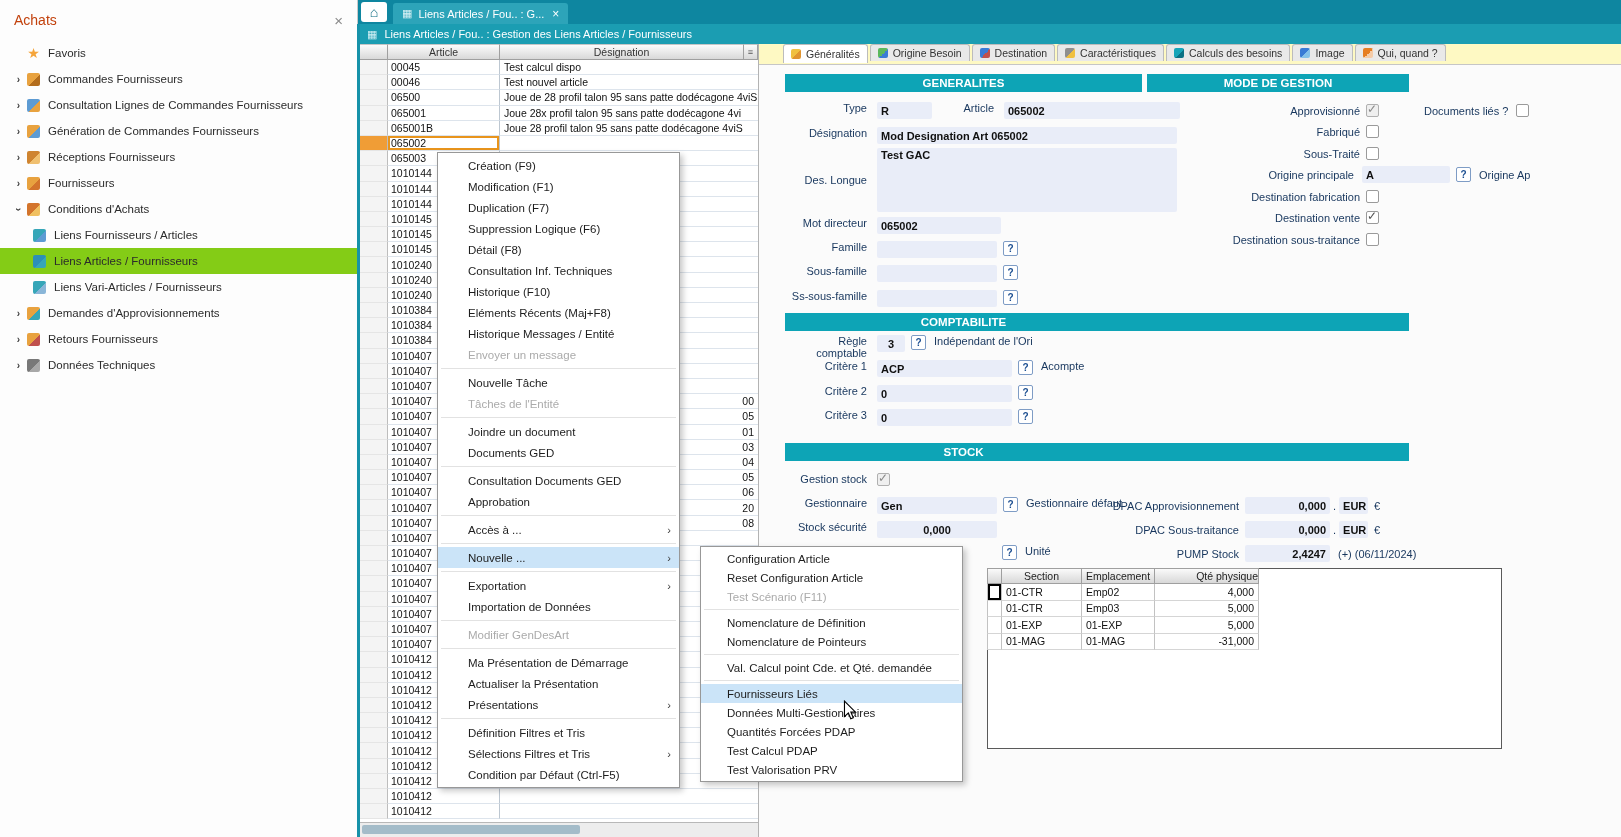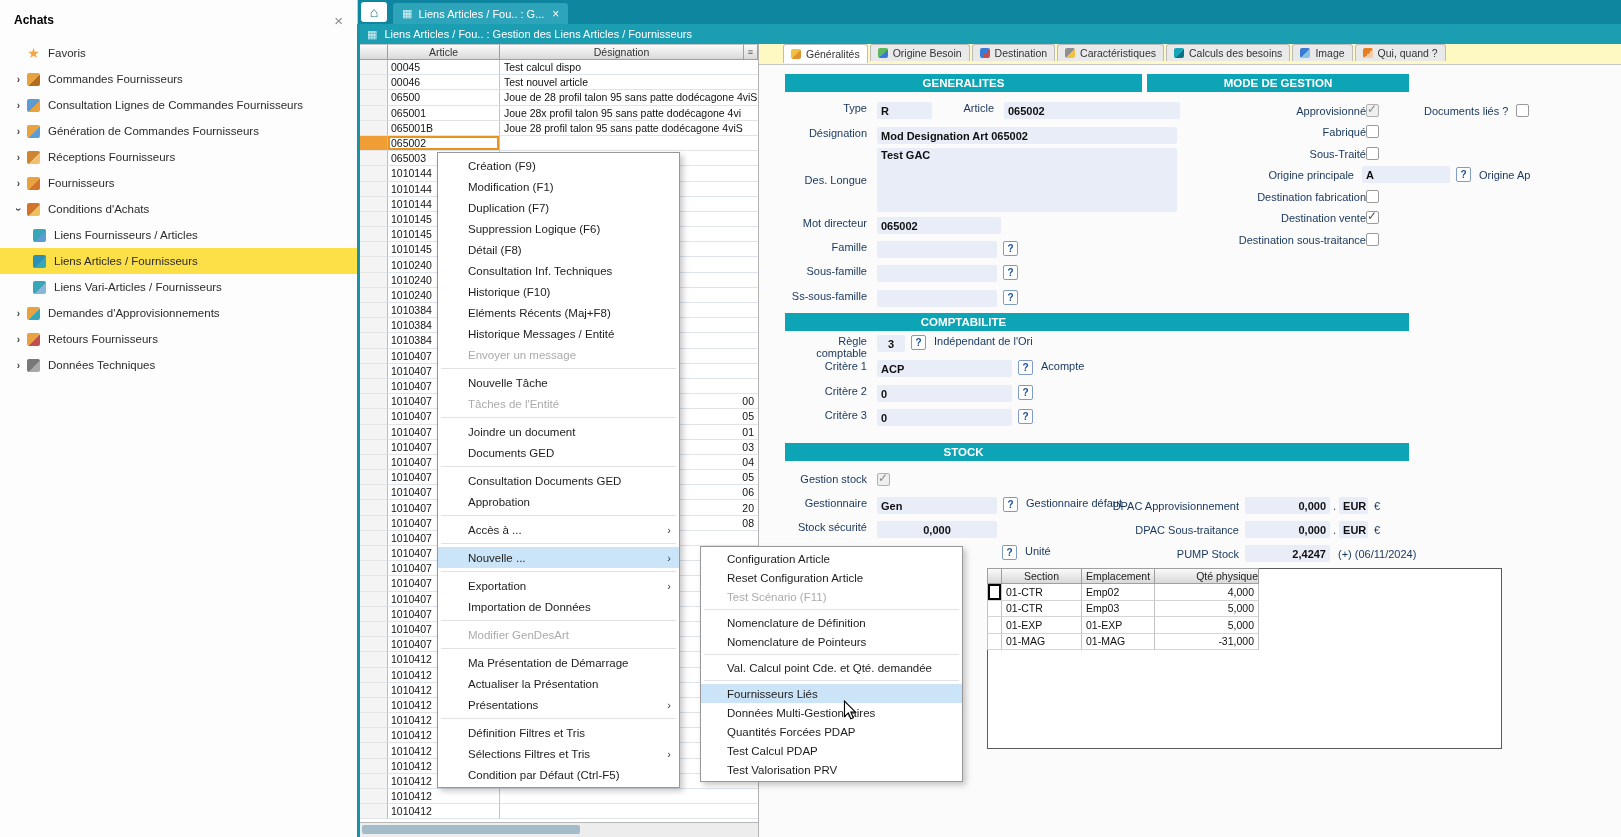--- a/index.html
+++ b/index.html
@@ -1,24 +1,24 @@
 <!DOCTYPE html>
 <html><head>
 <meta charset="utf-8">
 <style>
   html,body{margin:0;padding:0}
   body{width:1621px;height:837px;position:relative;overflow:hidden;background:#fff;
        font-family:"Liberation Sans",sans-serif;}
   
   .sidebar{position:absolute;left:0;top:0;width:357px;height:837px;background:#fdfdfd;border-right:1px solid #c9c9c9;z-index:2}
   .sb-header{height:40px;display:flex;align-items:center;justify-content:space-between;padding:0 14px}
-  .sb-title{color:#000000;font-size:12px;font-weight:bold}
+  .sb-title{color:#c2410c;font-size:14px;font-weight:normal}
   .sb-close{color:#8a8a8a;font-size:15px}
   .sb-item{height:26px;display:flex;align-items:center;padding-left:10px;font-size:11.5px;color:#2b2b2b;white-space:nowrap;overflow:hidden}
-  .sb-item.selected{background:#fde047}
+  .sb-item.selected{background:#84cc16}
   .sb-item.lvl1{padding-left:33px}
   .chev{width:17px;flex:0 0 17px;font-size:10px;font-weight:bold;color:#3c3c3c;display:flex;align-items:center;justify-content:center}
   .chev.exp{transform:rotate(90deg)}
   .ico{width:13px;height:13px;border-radius:2px;margin-right:8px;flex:0 0 13px;display:flex;align-items:center;justify-content:center}
   .ico.star{background:none!important;color:#f5a53b;font-size:14px}
   .sb-label{overflow:hidden;text-overflow:clip}
   
   .main{position:absolute;left:357px;top:0;width:1264px;height:837px;background:#fff}
   .left-strip{position:absolute;left:0;top:24px;width:3px;bottom:0;background:#1792a9;z-index:3}
   .tabbar{height:24px;background:#0e86a0;display:flex;align-items:center;padding-left:4px}
@@ -71,21 +71,21 @@
   .cb.dis{background:#efefef;border-color:#b0b0b0}
   .cb.dis.checked::after{color:#8a8a8a}
   .w55{width:55px}.w48{width:48px;margin-left:14px}.w176{width:176px}.w300{width:300px}.w124{width:124px}
   .w120{width:120px}.w88{width:88px}.w28{width:28px;justify-content:center}.w113{width:135px}
   .ctr{justify-content:center}
   #r-type{top:37px}#r-designation{top:62px}#r-deslongue{top:85px;height:60px;align-items:center}
   #r-mot{top:152px}#r-famille{top:176px}#r-sousfam{top:200px}#r-sssousfam{top:225px}
   #r-regle{top:270px}#r-crit1{top:295px}#r-crit2{top:320px}#r-crit3{top:344px}
   #r-gstock{top:408px}#r-gestionnaire{top:432px}#r-securite{top:456px}#r-unite{top:480px;left:243px}
   .mrow{position:absolute;left:380px;width:240px;height:17px;display:flex;align-items:center;justify-content:flex-end}
-  .mlabel{text-align:right;color:#17365d;margin-right:0}
+  .mlabel{text-align:right;color:#17365d;margin-right:6px}
   #m-appro{top:37px}#m-fab{top:58px}#m-soustraite{top:80px}
   #r-origine{top:101px;width:auto;justify-content:flex-start}
   #r-origine .mlabel{width:215px;margin-right:8px}
   #m-dfab{top:123px}#m-dvente{top:144px}#m-dst{top:166px}
   #docs-lies{position:absolute;top:37px;left:665px;height:17px;display:flex;align-items:center}
   #docs-lies .mlabel{margin-right:8px}
   .srow{position:absolute;left:345px;height:17px;display:flex;align-items:center}
   #r-dpac1{top:432px}#r-dpac2{top:456px}#r-pump{top:480px}
   .slabel{width:135px;text-align:right;margin-right:6px;color:#17365d}
   .num{width:85px;justify-content:flex-end}

